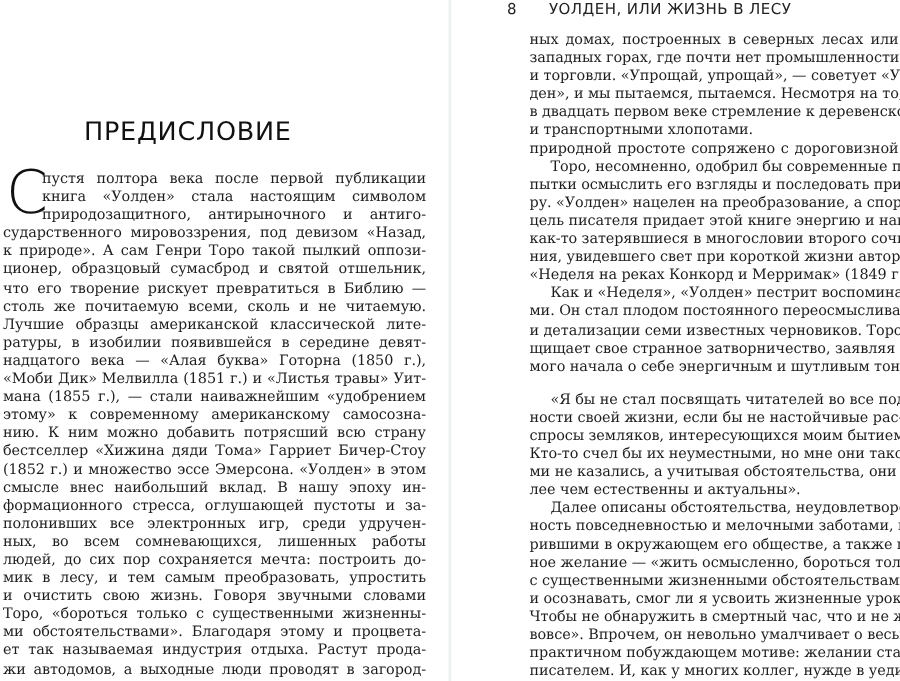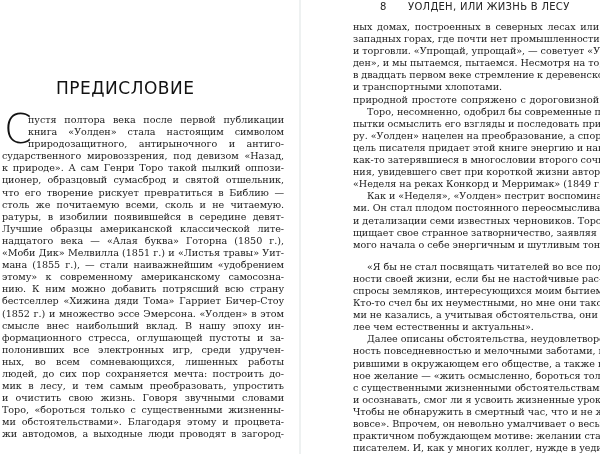--- a/index.html
+++ b/index.html
@@ -23,21 +23,21 @@
     .line.last { text-align-last: left; }
     .line.indent { padding-left: 14px; }
     .line.drop { padding-left: 26px; }
     .dropcap {
       position: absolute; left: 2px; top: -5px;
       font-family: "DejaVu Sans", sans-serif; font-size: 40px; line-height: 40px;
       color: #111; font-weight: 300;
     }
     .gap { display: block; height: 10px; }
     .running-head {
-      position: absolute; left: 380px; top: 1px;
+      position: absolute; left: 338px; top: 1px;
       font-family: "DejaVu Sans", sans-serif; font-size: 10px; color: #222; letter-spacing: 0.3px;
     }
     .running-head .pno { display: inline-block; width: 28px; }
   </style>
 </head>
 <body>
 
 <div class="spread">
 
   <div class="page-left">
@@ -45,38 +45,39 @@
     <div class="col-left">
       <span class="dropcap">С</span>
       <span class="line drop">пустя полтора века после первой публикации</span>
       <span class="line drop">книга «Уолден» стала настоящим символом</span>
       <span class="line drop">природозащитного, антирыночного и антиго-</span>
       <span class="line">сударственного мировоззрения, под девизом «Назад,</span>
       <span class="line">к природе». А сам Генри Торо такой пылкий оппози-</span>
       <span class="line">ционер, образцовый сумасброд и святой отшельник,</span>
       <span class="line">что его творение рискует превратиться в Библию —</span>
       <span class="line">столь же почитаемую всеми, сколь и не читаемую.</span>
+      <span class="line">Лучшие образцы американской классической лите-</span>
       <span class="line">ратуры, в изобилии появившейся в середине девят-</span>
-      <span class="line">Лучшие образцы американской классической лите-</span>
       <span class="line">надцатого века — «Алая буква» Готорна (1850 г.),</span>
       <span class="line">«Моби Дик» Мелвилла (1851 г.) и «Листья травы» Уит-</span>
       <span class="line">мана (1855 г.), — стали наиважнейшим «удобрением</span>
       <span class="line">этому» к современному американскому самосозна-</span>
       <span class="line">нию. К ним можно добавить потрясший всю страну</span>
       <span class="line">бестселлер «Хижина дяди Тома» Гарриет Бичер-Стоу</span>
       <span class="line">(1852 г.) и множество эссе Эмерсона. «Уолден» в этом</span>
       <span class="line">смысле внес наибольший вклад. В нашу эпоху ин-</span>
       <span class="line">формационного стресса, оглушающей пустоты и за-</span>
       <span class="line">полонивших все электронных игр, среди удручен-</span>
       <span class="line">ных, во всем сомневающихся, лишенных работы</span>
       <span class="line">людей, до сих пор сохраняется мечта: построить до-</span>
       <span class="line">мик в лесу, и тем самым преобразовать, упростить</span>
       <span class="line">и очистить свою жизнь. Говоря звучными словами</span>
       <span class="line">Торо, «бороться только с существенными жизненны-</span>
       <span class="line">ми обстоятельствами». Благодаря этому и процвета-</span>
+      <span class="line">ет так называемая индустрия отдыха. Растут прода-</span>
       <span class="line">жи автодомов, а выходные люди проводят в загород-</span>
     </div>
   </div>
 
   <div class="gutter"></div>
 
   <div class="page-right"></div>
 
   <div class="running-head">
     <span class="pno">8</span><span>УОЛДЕН, ИЛИ ЖИЗНЬ В ЛЕСУ</span>

